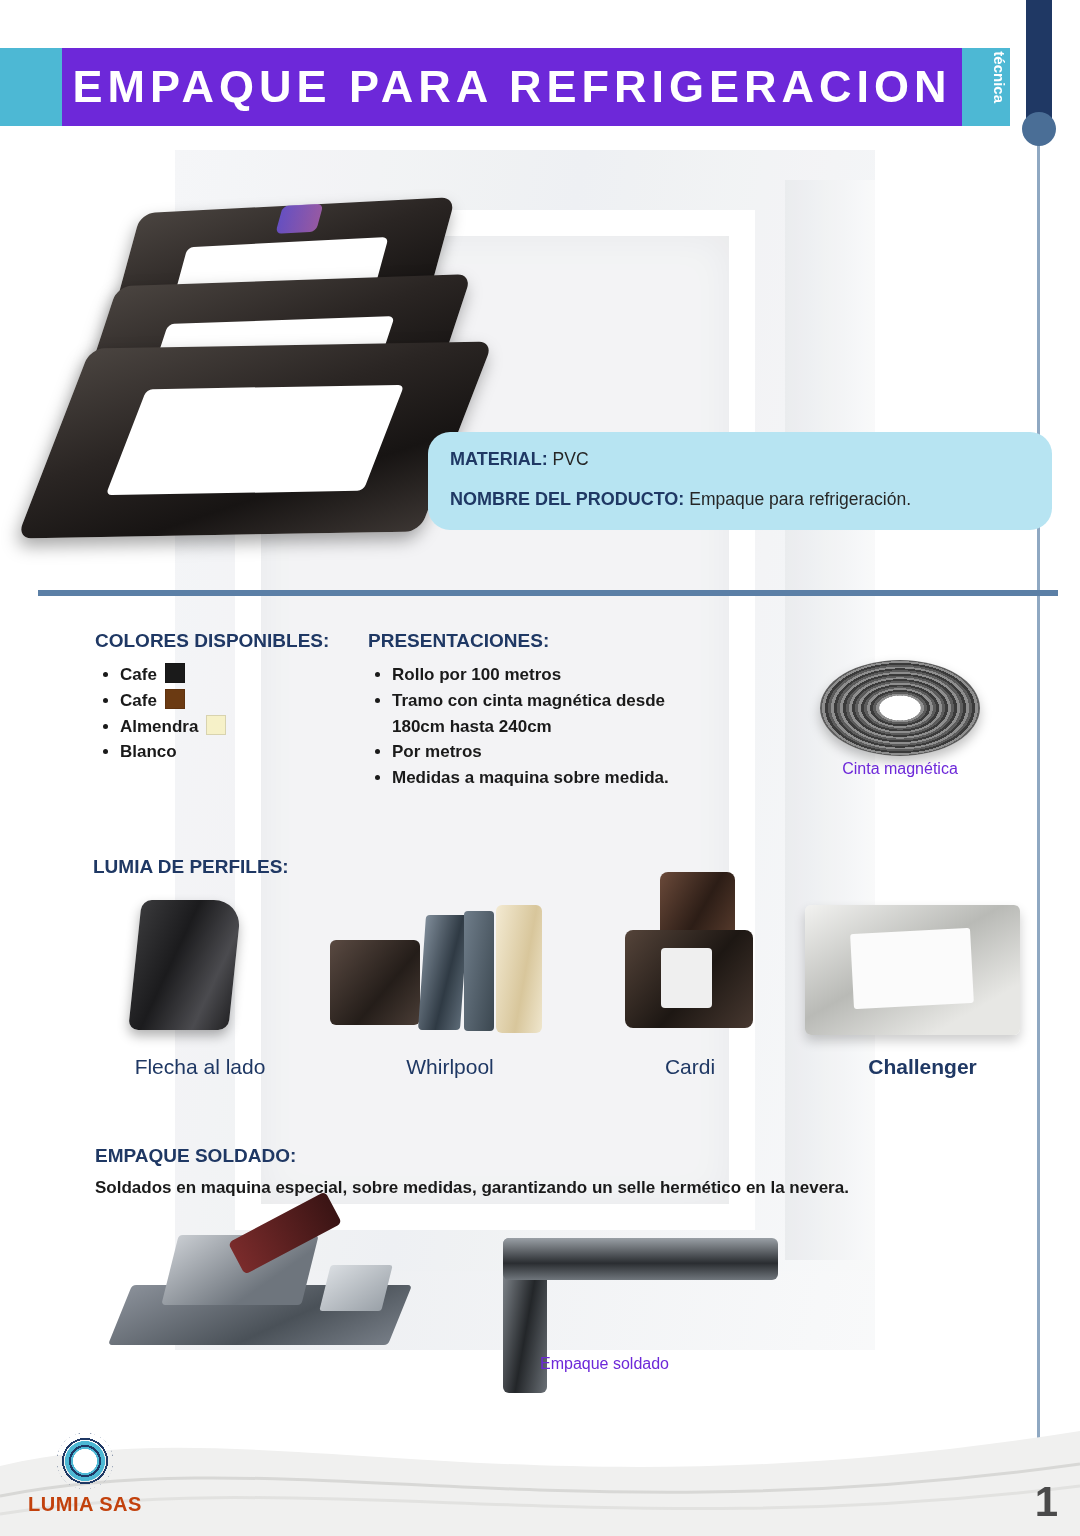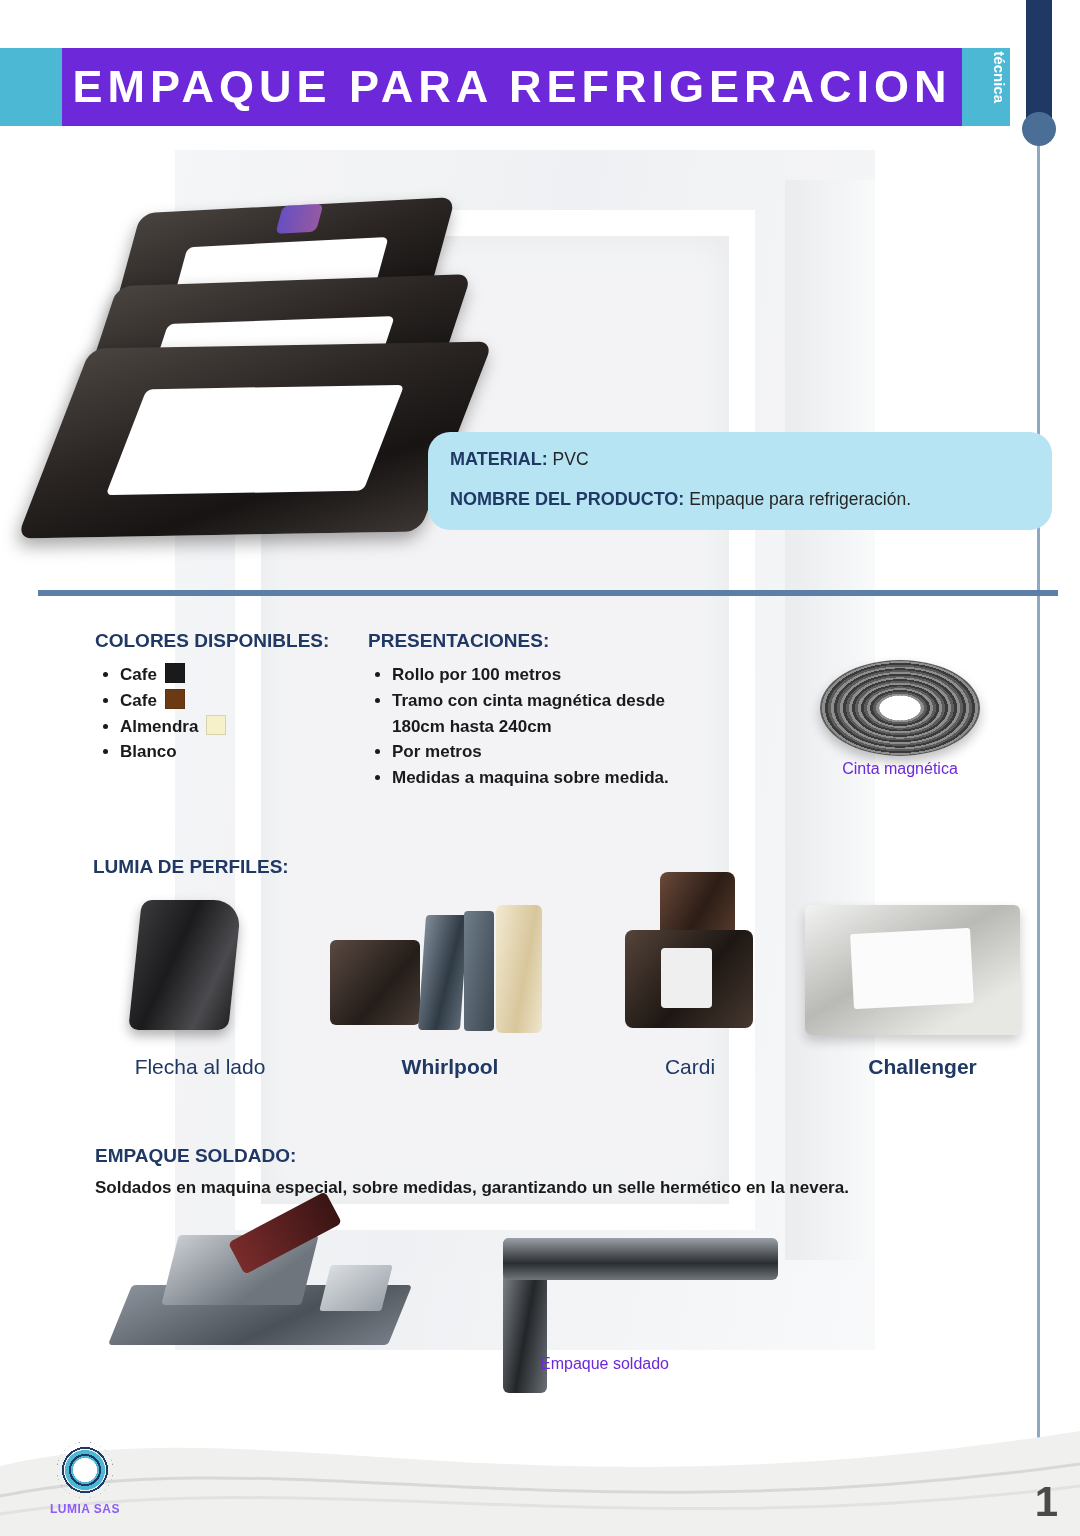--- a/index.html
+++ b/index.html
@@ -297,21 +297,21 @@
   .p2-c {
     position: absolute; left: 134px; top: 6px; width: 30px; height: 120px;
     background: linear-gradient(100deg, #6f7d8a, #3b4750);
     border-radius: 4px;
   }
   .p2-d {
     position: absolute; left: 166px; top: 0px; width: 46px; height: 128px;
     background: linear-gradient(100deg, #f3ead2, #d8c69b 60%, #efe6cd);
     border-radius: 6px;
   }
-  .p2-cap { left: 335px; top: 1055px; width: 230px; font-weight: bold; }
+  .p2-cap { left: 335px; top: 1055px; width: 230px; }
 
   .p3-wrap { left: 615px; top: 872px; width: 150px; height: 160px; }
   .p3-top {
     position: absolute; left: 45px; top: 0; width: 75px; height: 70px;
     background: linear-gradient(120deg, #6b4a3a, #2c1d16 55%, #5a3d2e);
     border-radius: 8px;
   }
   .p3-bot {
     position: absolute; left: 10px; top: 58px; width: 128px; height: 98px;
     background: linear-gradient(130deg, #55443a, #1d1713 55%, #473830);
@@ -420,23 +420,23 @@
   }
   .logo-mark {
     width: 56px; height: 56px; margin: 0 auto 4px auto;
     border-radius: 50%;
     background:
       radial-gradient(circle at 50% 50%, #ffffff 0 30%, rgba(255,255,255,0) 31%),
       repeating-radial-gradient(circle at 50% 50%, #1f3864 0 2px, rgba(255,255,255,0) 2px 7px),
       radial-gradient(circle at 50% 50%, #4db8d4 0 50%, rgba(255,255,255,0) 51%);
   }
   .logo-text {
-    font-size: 12px;
-    font-weight: bold;
-    color: #8b5cf6;
+    font-size: 20px;
+    font-weight: bold;
+    color: #c2410c;
     letter-spacing: 0.5px;
   }
   .page-number {
     position: absolute;
     right: 22px;
     bottom: 10px;
     font-size: 42px;
     font-weight: bold;
     color: #4a4a4a;
     z-index: 4;

